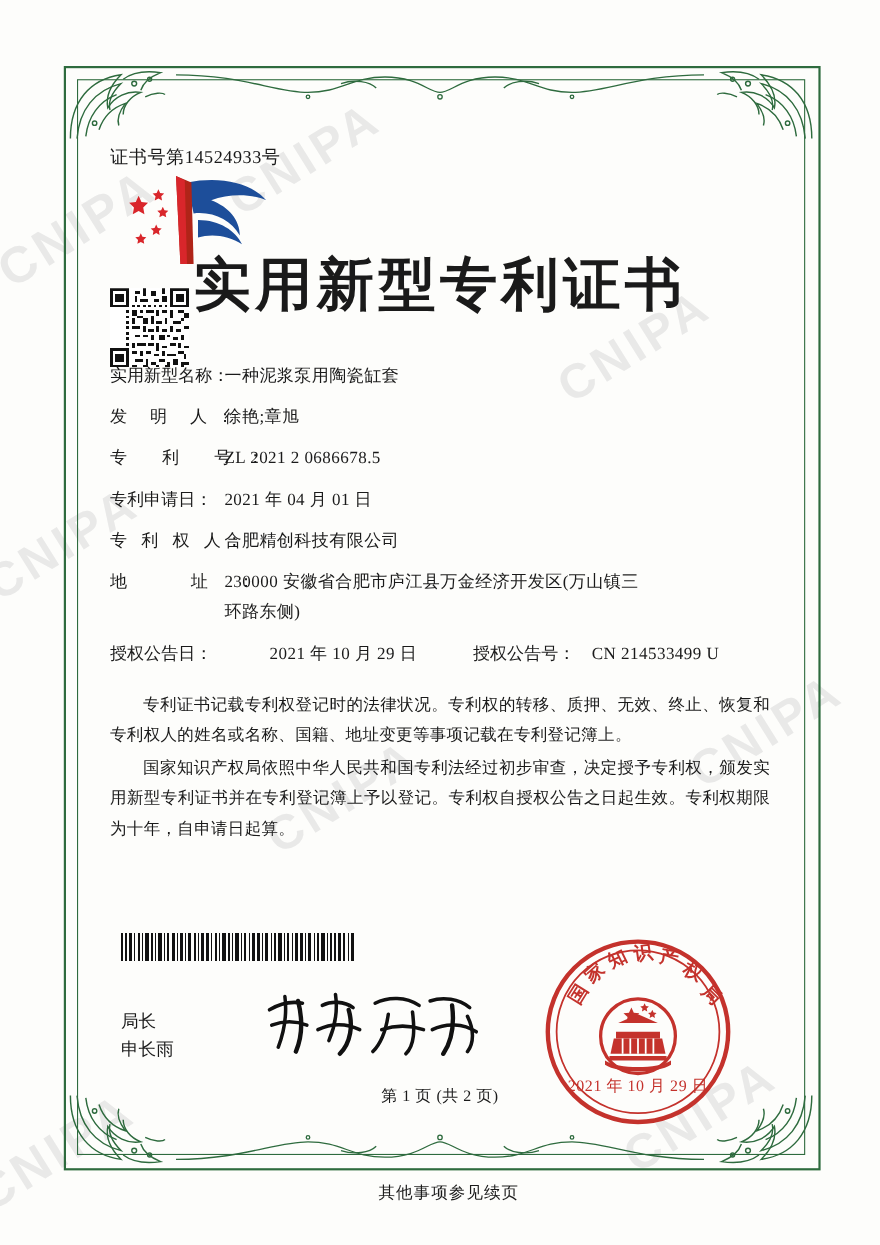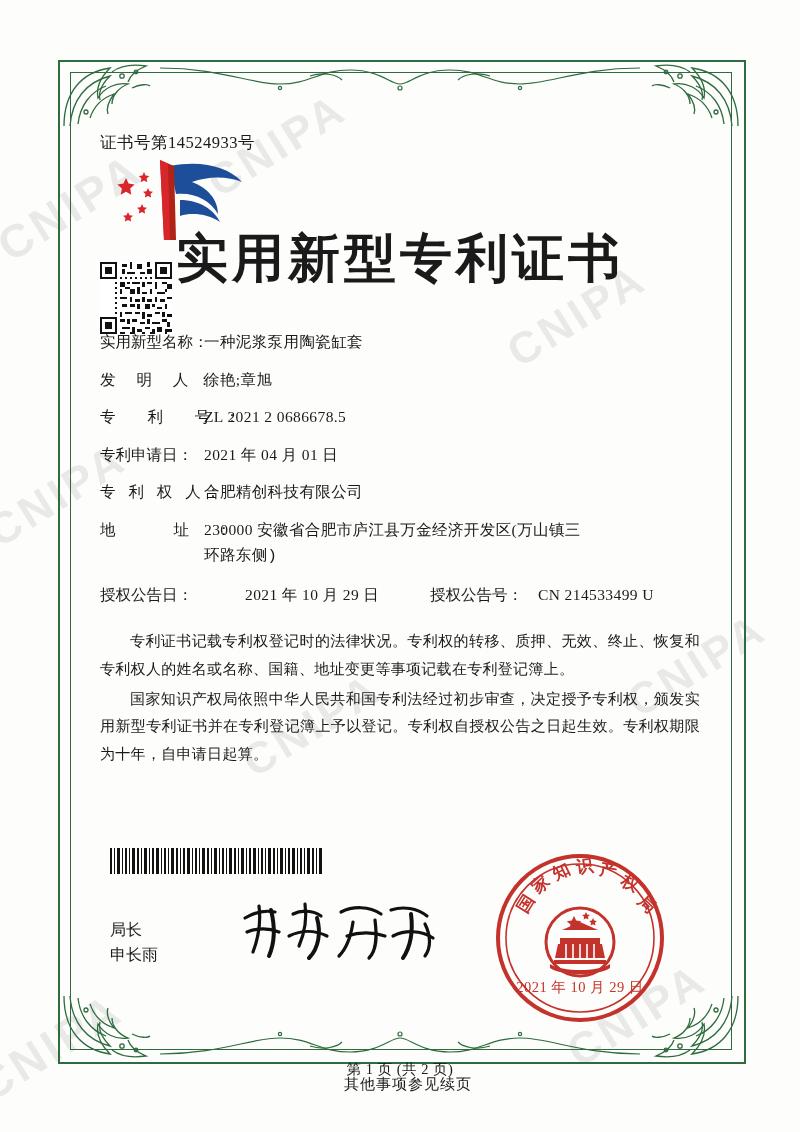--- a/index.html
+++ b/index.html
@@ -136,21 +136,21 @@
     width: 104px;
     flex: 0 0 104px;
     letter-spacing: 0px;
     white-space: nowrap;
   }
   .flabel.sp1 { letter-spacing: 8.5px; }
   .flabel.sp2 { letter-spacing: 14px; }
   .flabel.sp3 { letter-spacing: 4.5px; }
   .flabel.sp4 { letter-spacing: 27px; }
   .fvalue { flex: 1; letter-spacing: .4px; }
-  .fvalue .l2 { display: block; margin-top: 12px; font-family: Liberation Mono, monospace; }
+  .fvalue .l2 { display: block; margin-top: 12px; }
 
   .frow.two { justify-content: flex-start; }
   .grant-left { display: flex; flex: 0 0 330px; gap: 41px; }
   .grant-right { display: flex; }
   .grant-right .flabel { width: 108px; flex: 0 0 108px; }
 
   .para {
     font-size: 15px;
     line-height: 1.85;
     text-indent: 2em;
@@ -199,21 +199,21 @@
     width: 160px;
     text-align: center;
     color: #c4322c;
     font-size: 14.5px;
     letter-spacing: .5px;
     z-index: 7;
   }
 
   .pagenum {
     position: absolute;
-    left: 0; right: 0; top: 1060px;
+    left: 0; right: 0; top: 987px;
     text-align: center;
     font-size: 14.5px;
     z-index: 5;
     letter-spacing: .5px;
   }
   .footnote {
     position: absolute;
     left: 16px; right: 0; top: 1075px;
     text-align: center;
     font-size: 15px;

